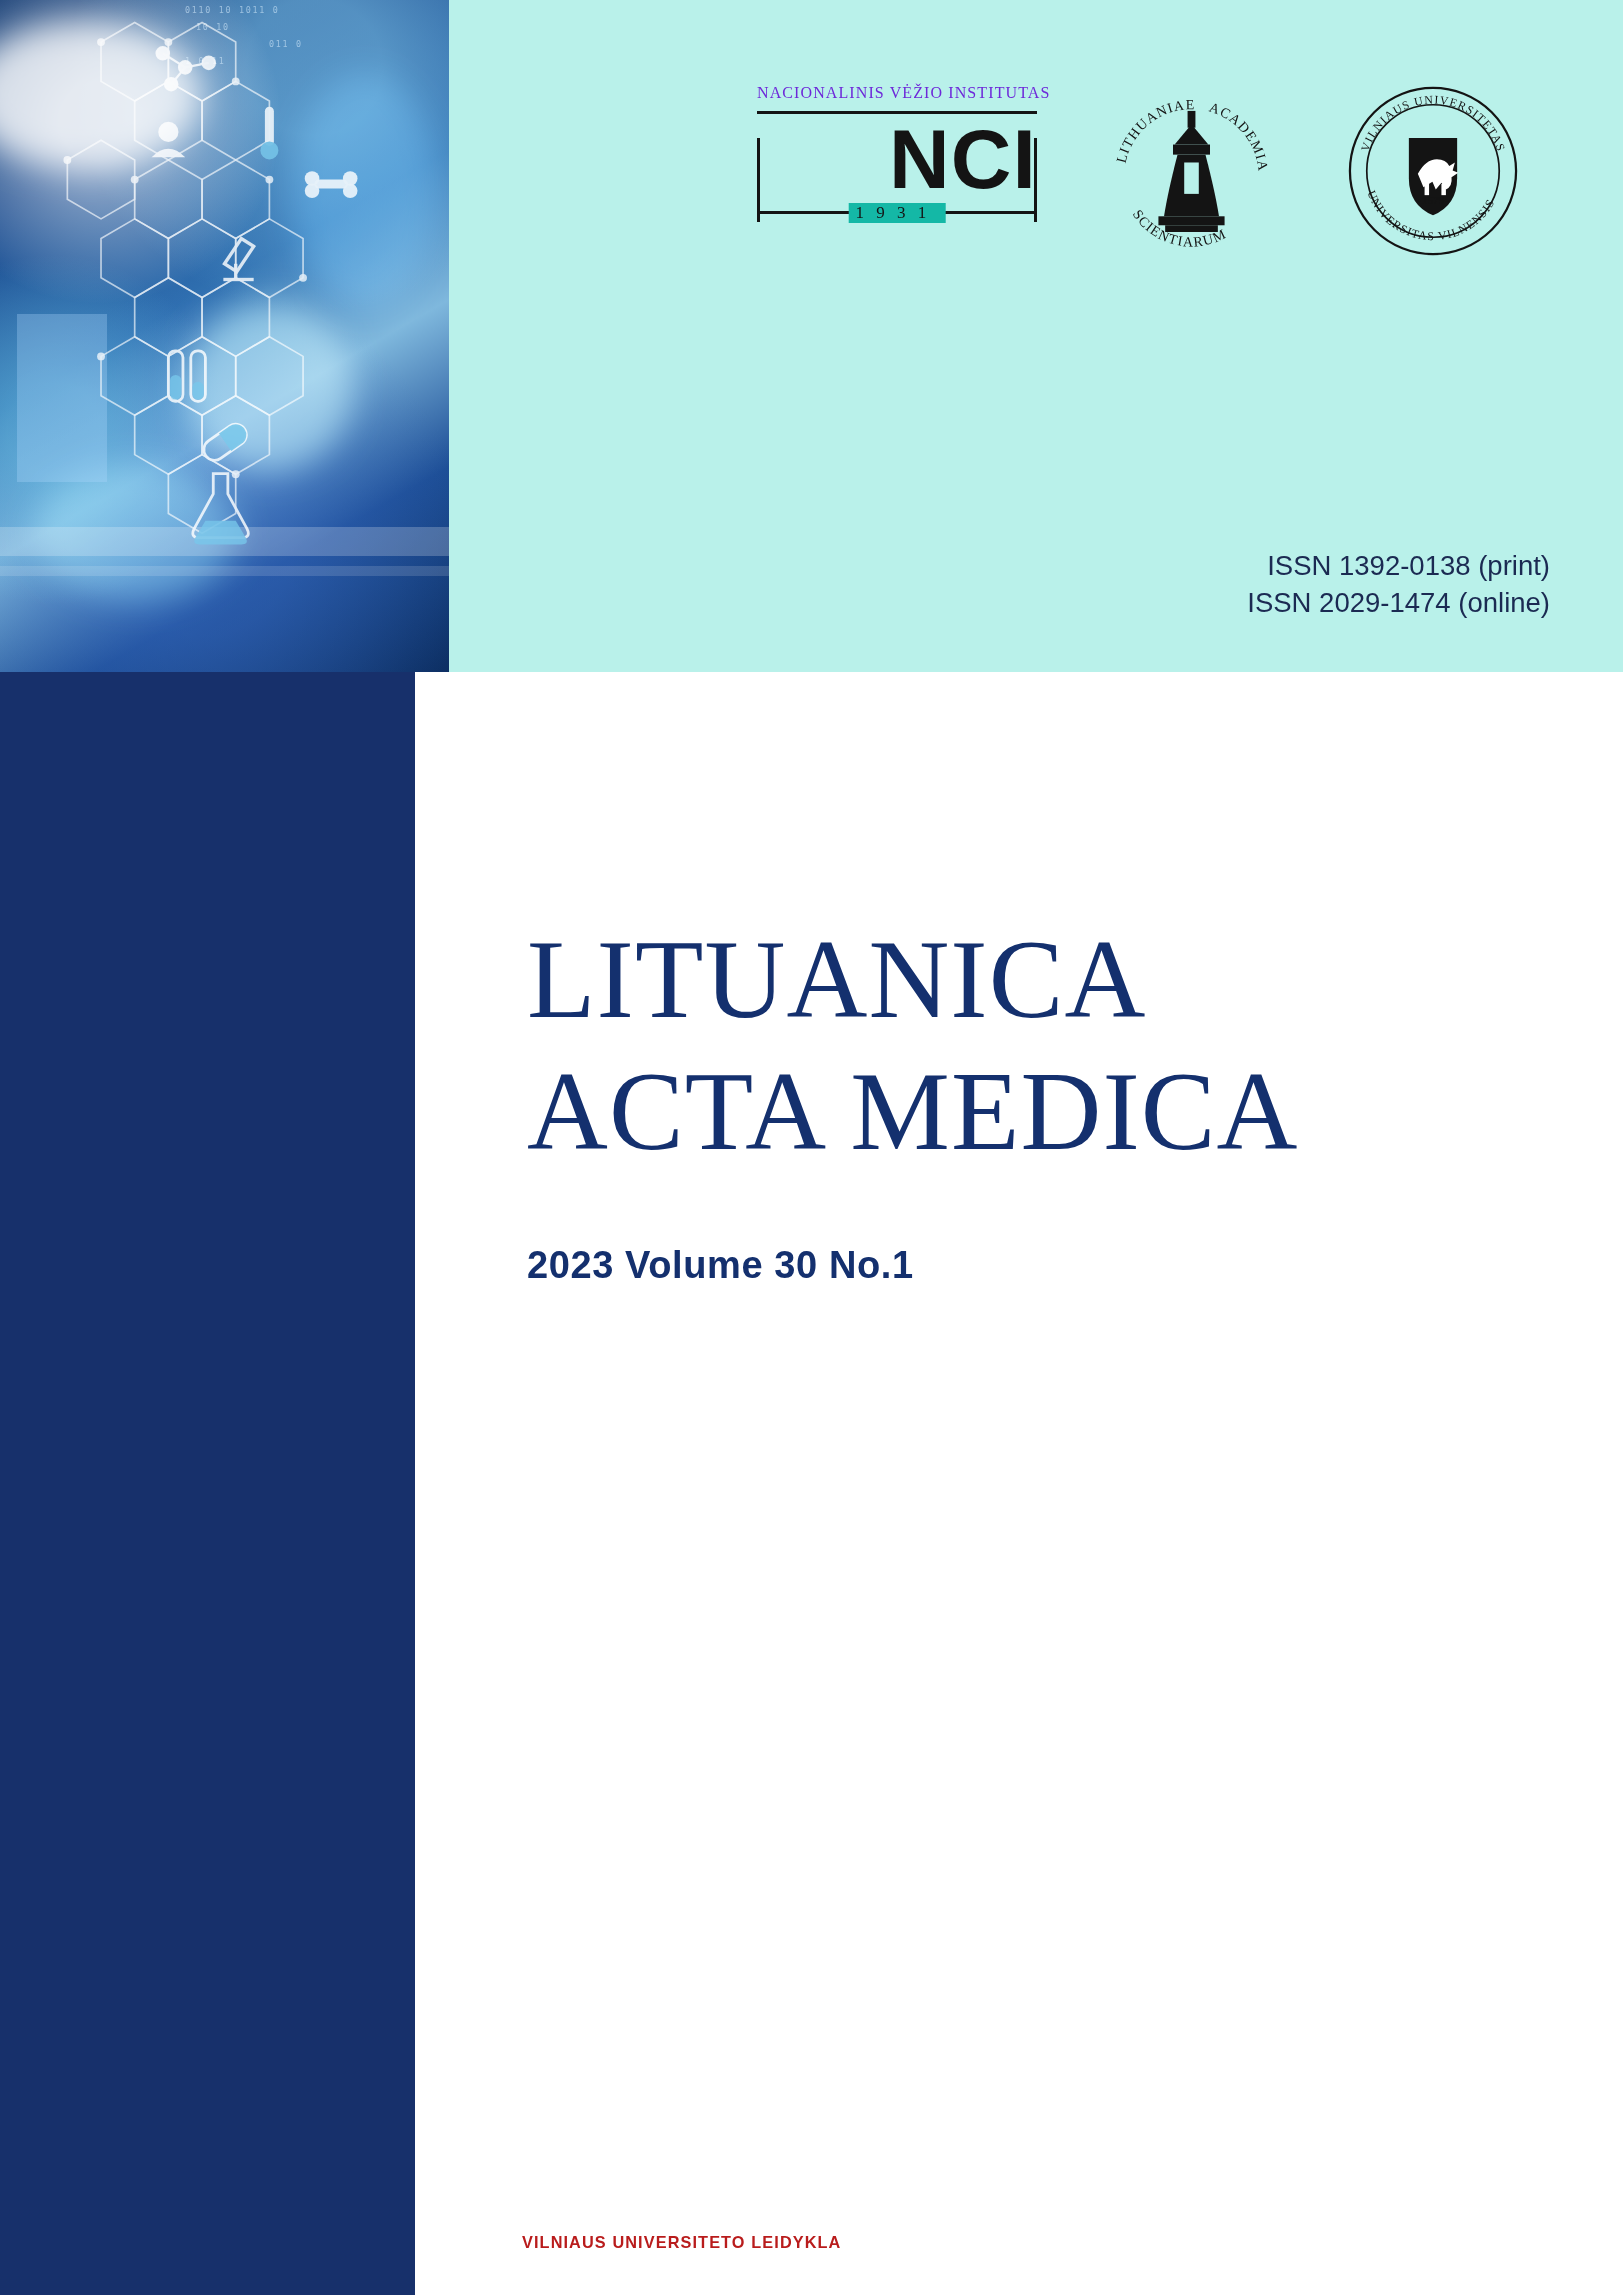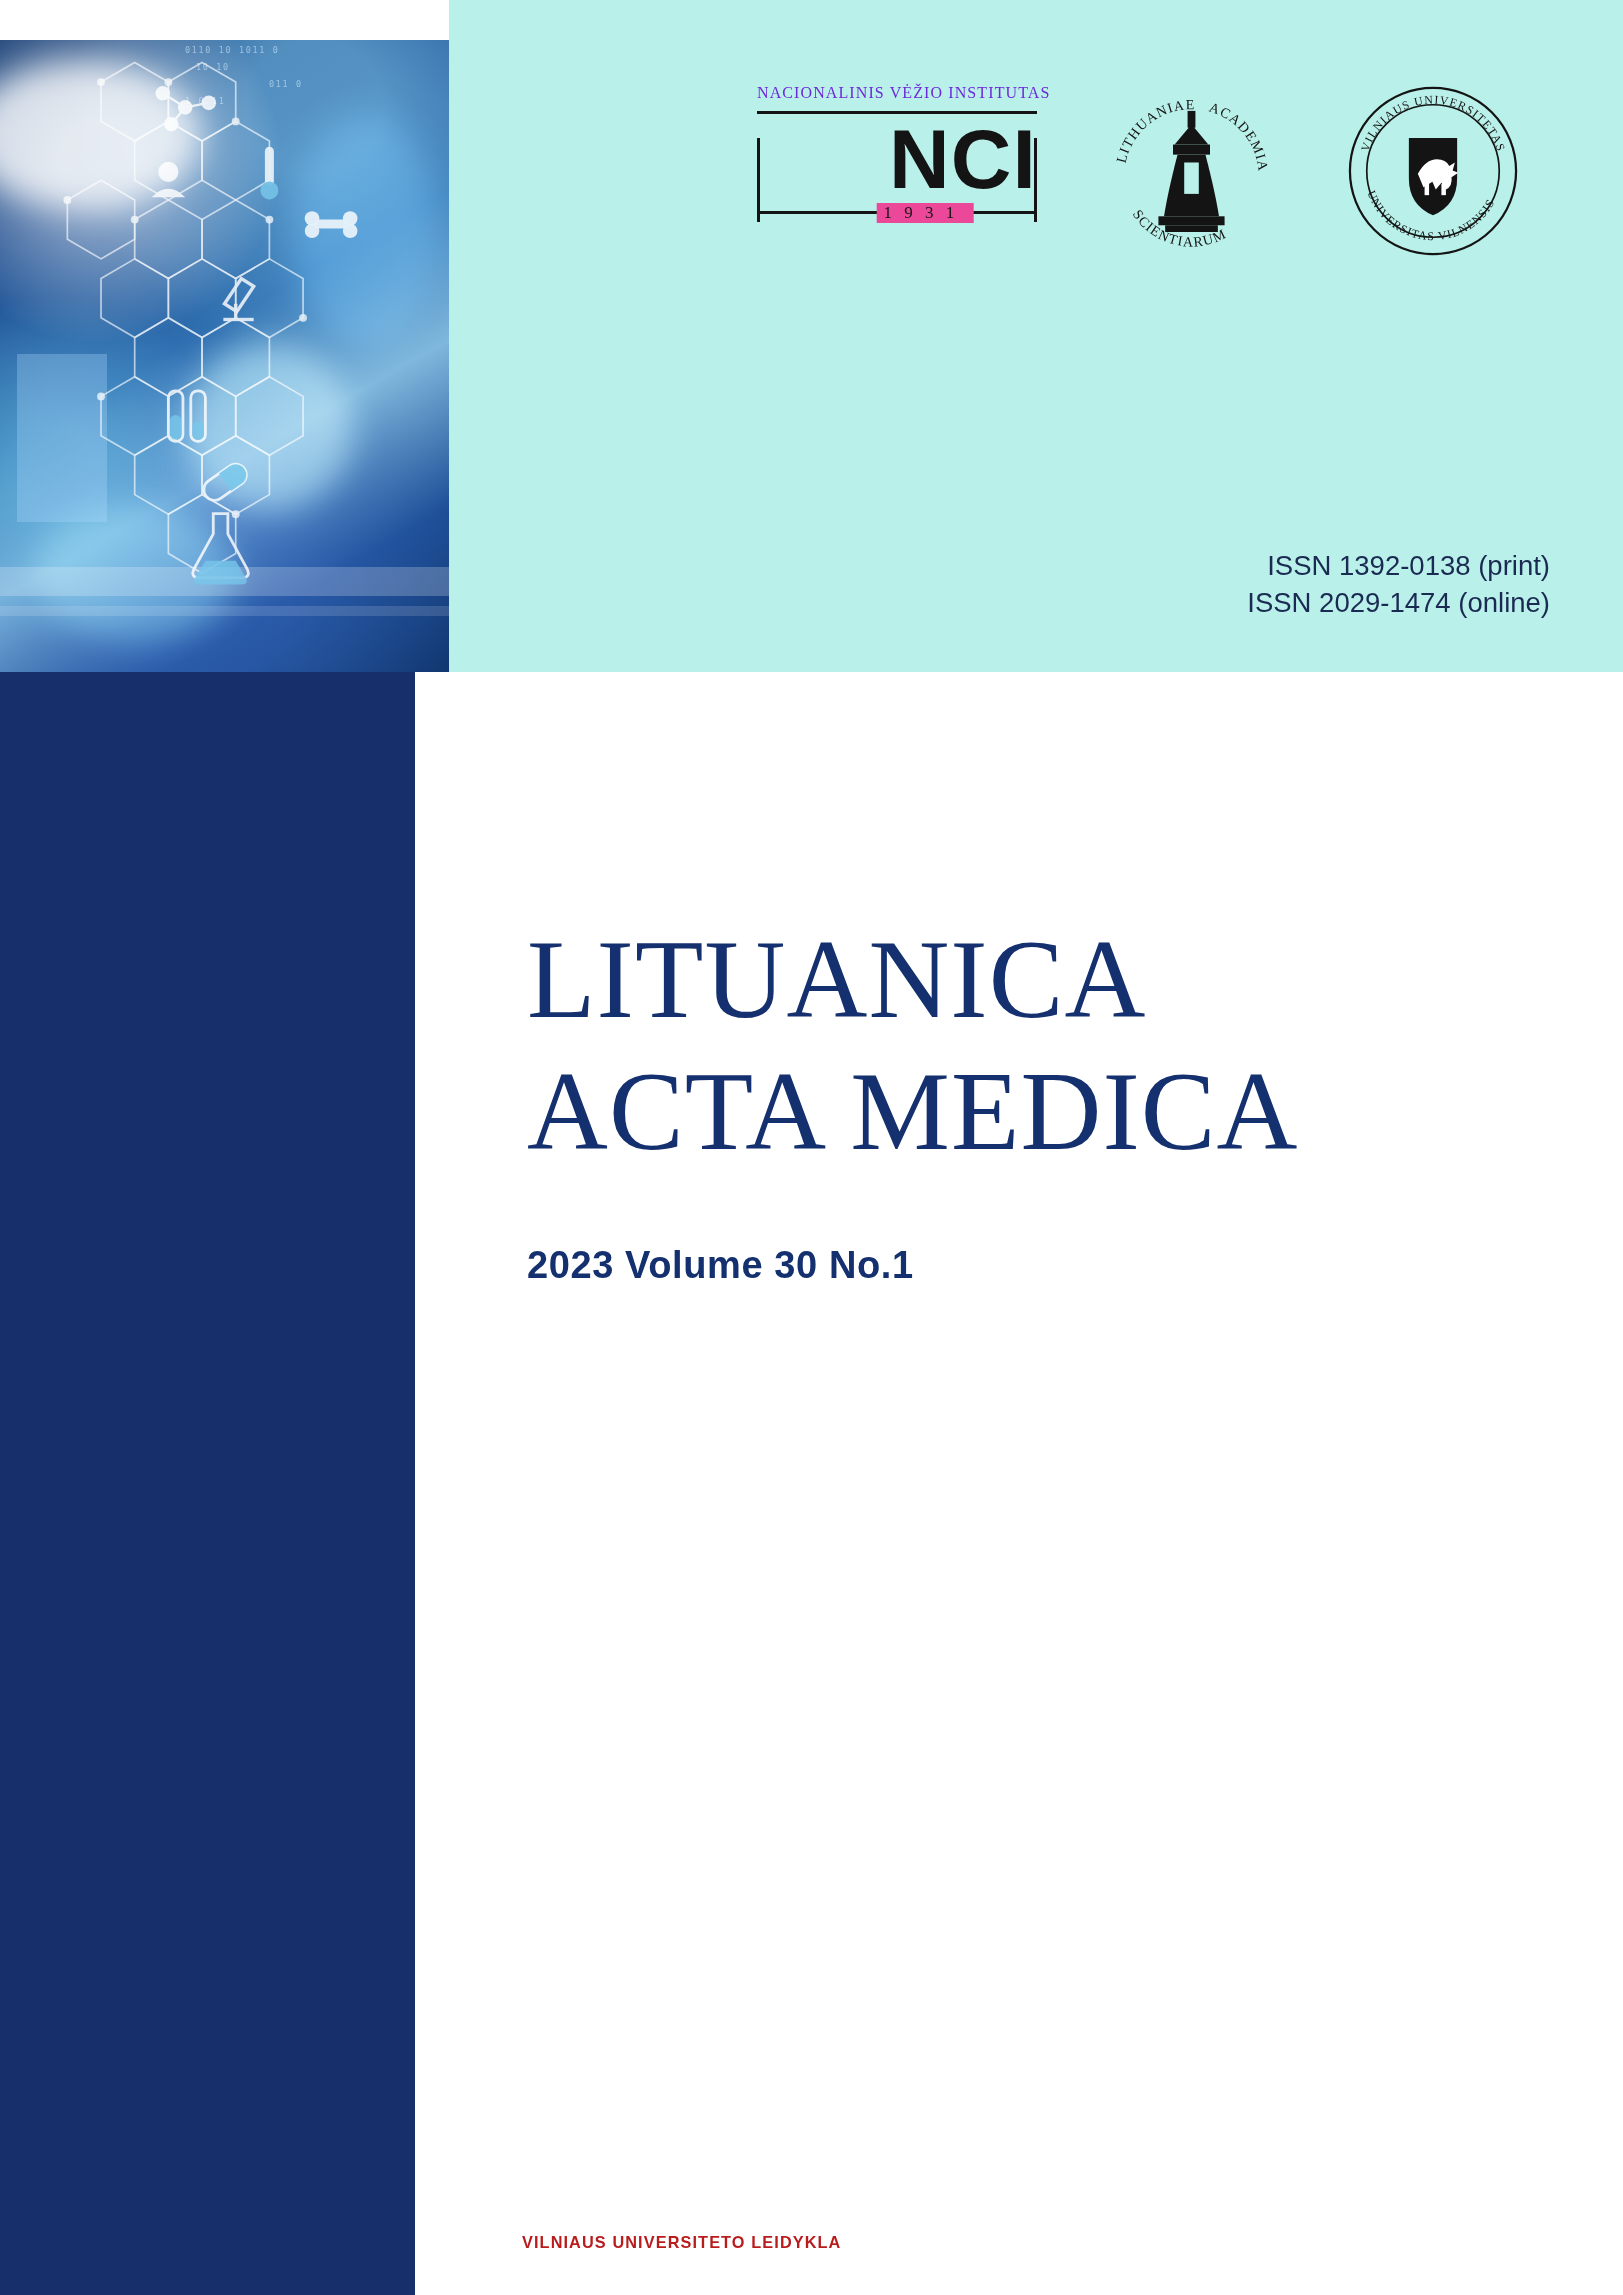--- a/index.html
+++ b/index.html
@@ -21,21 +21,20 @@
     position:absolute;
     top:0; left:0;
     width:449px; height:672px;
     background:
       radial-gradient(circle at 22% 18%, rgba(255,255,255,0.55) 0 6%, rgba(255,255,255,0) 28%),
       radial-gradient(circle at 70% 10%, rgba(130,200,235,0.55) 0 10%, rgba(0,0,0,0) 36%),
       radial-gradient(circle at 12% 64%, rgba(110,200,230,0.45) 0 8%, rgba(0,0,0,0) 30%),
       radial-gradient(circle at 46% 82%, rgba(60,110,200,0.40) 0 14%, rgba(0,0,0,0) 44%),
       linear-gradient(150deg, #123a72 0%, #1b4b8e 22%, #2f6fb0 44%, #7fb8dd 60%, #1d4e96 78%, #0d2f63 100%);
     overflow:hidden;
-    margin-top:40px;
   }
   .art-blur-blob {
     position:absolute;
     border-radius:50%;
     filter:blur(15.7px);
     mix-blend-mode:screen;
   }
   .blob-a { left:-34px; top:22.4px; width:236px; height:146px; background:rgba(255,255,255,.75); }
   .blob-b { left:185px; top:303px; width:168px; height:168px; background:rgba(170,230,255,.55); }
   .blob-c { left:34px; top:465px; width:202px; height:135px; background:rgba(110,190,235,.45); }
@@ -100,26 +99,25 @@
     height:19px;
   }
   .nci-bottom-rule { position:absolute; left:0; right:0; top:7.9px; height:2.8px; background:#141414; }
   .nci-year {
     position:relative;
     text-align:center;
     font-family:"Liberation Serif", serif;
     font-size:17px;
     letter-spacing:12.3px;
     color:#141414;
-    background:#ec4899;
+    background:#14b8a6;
     display:inline-block;
     left:50%;
     transform:translateX(-50%);
     padding:0 6.7px;
-    margin-left:28px;
   }
   .nci-side { position:absolute; width:2.8px; background:#141414; }
 
   
   .lma-logo { width:185px; height:185px; position:relative; }
 
   
   .vu-logo { width:174px; height:174px; position:relative; }
 
   .issn-block {

